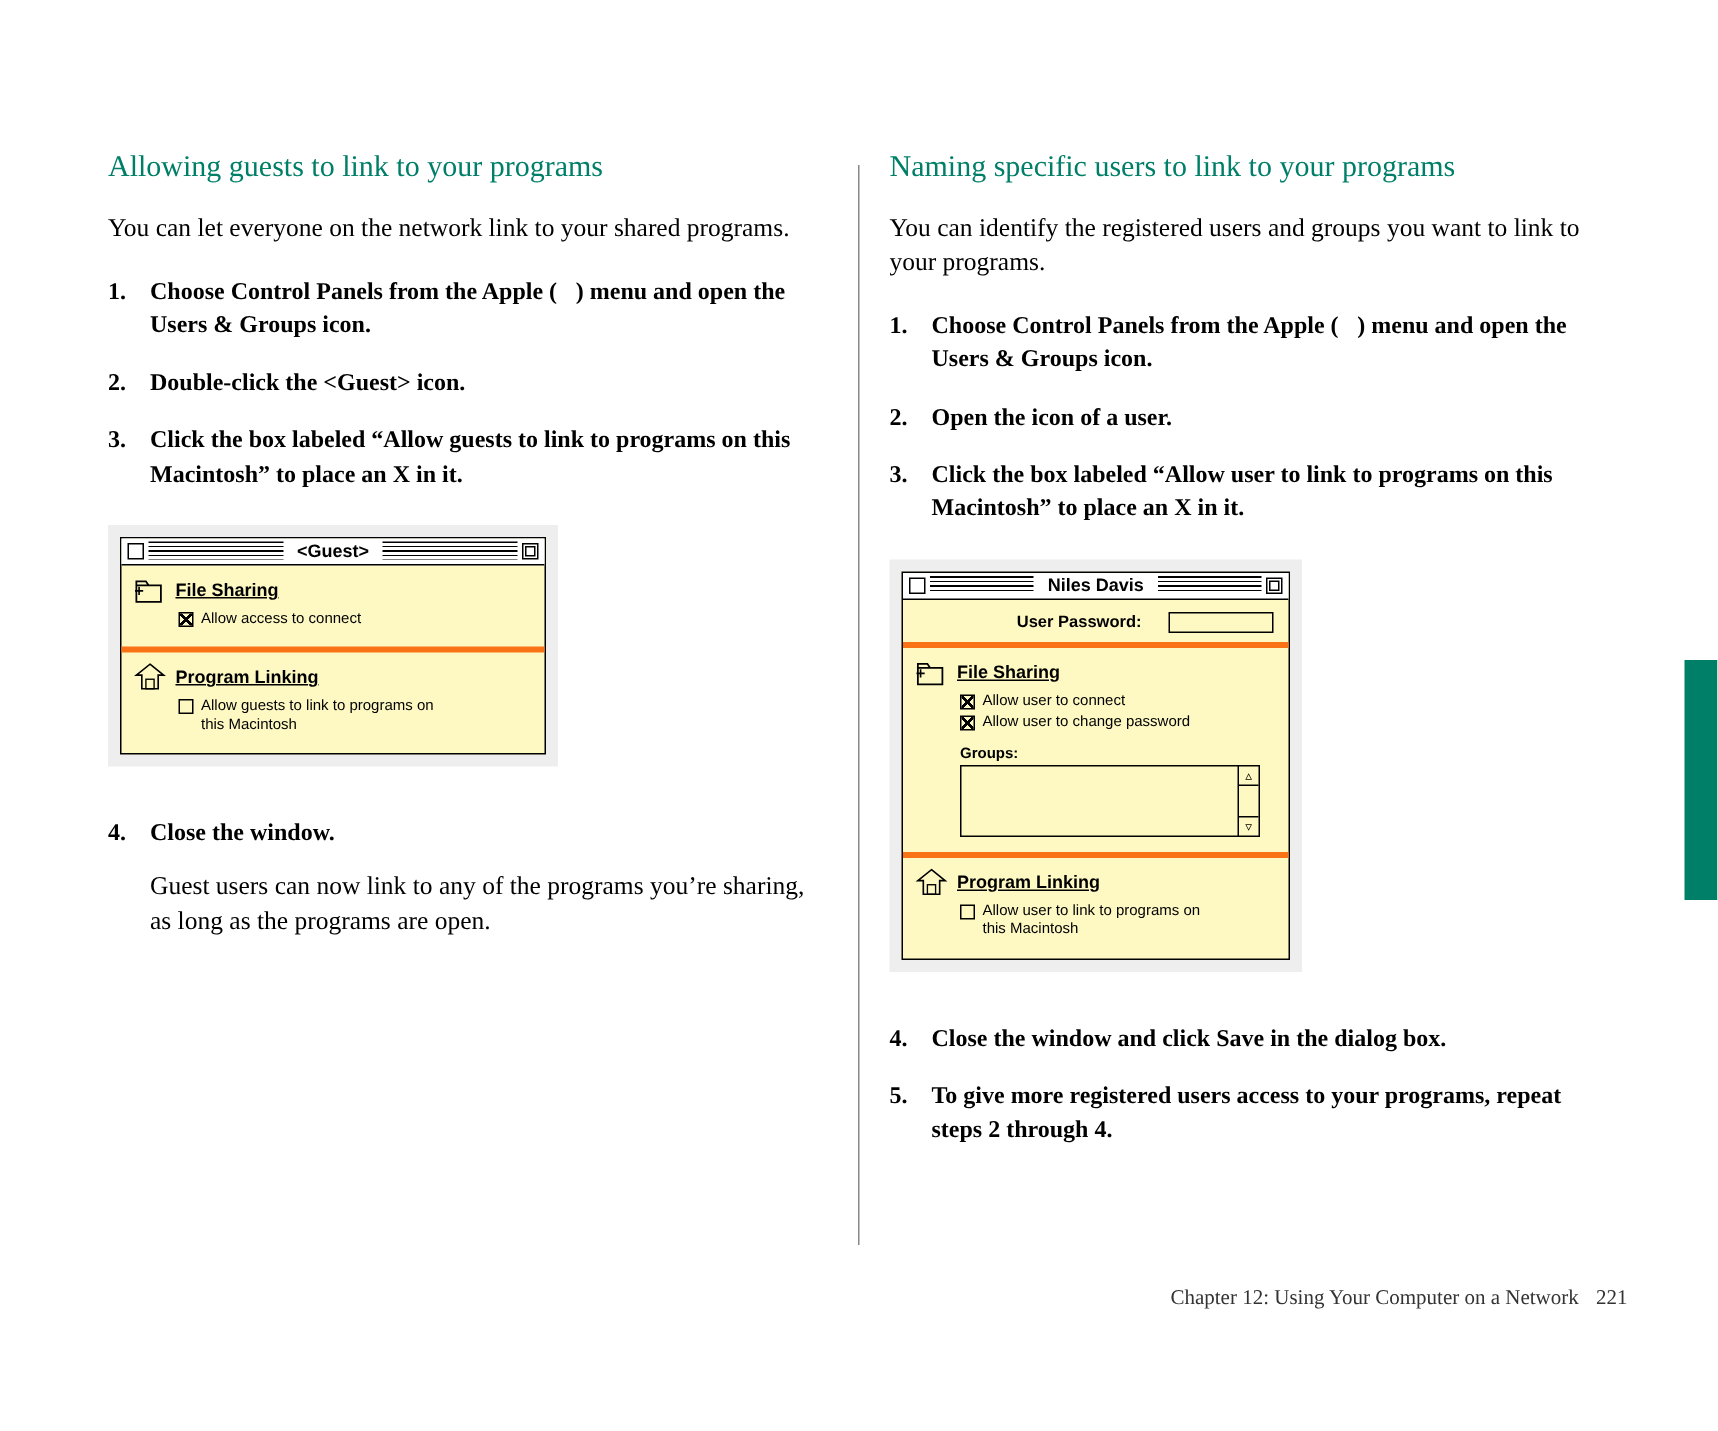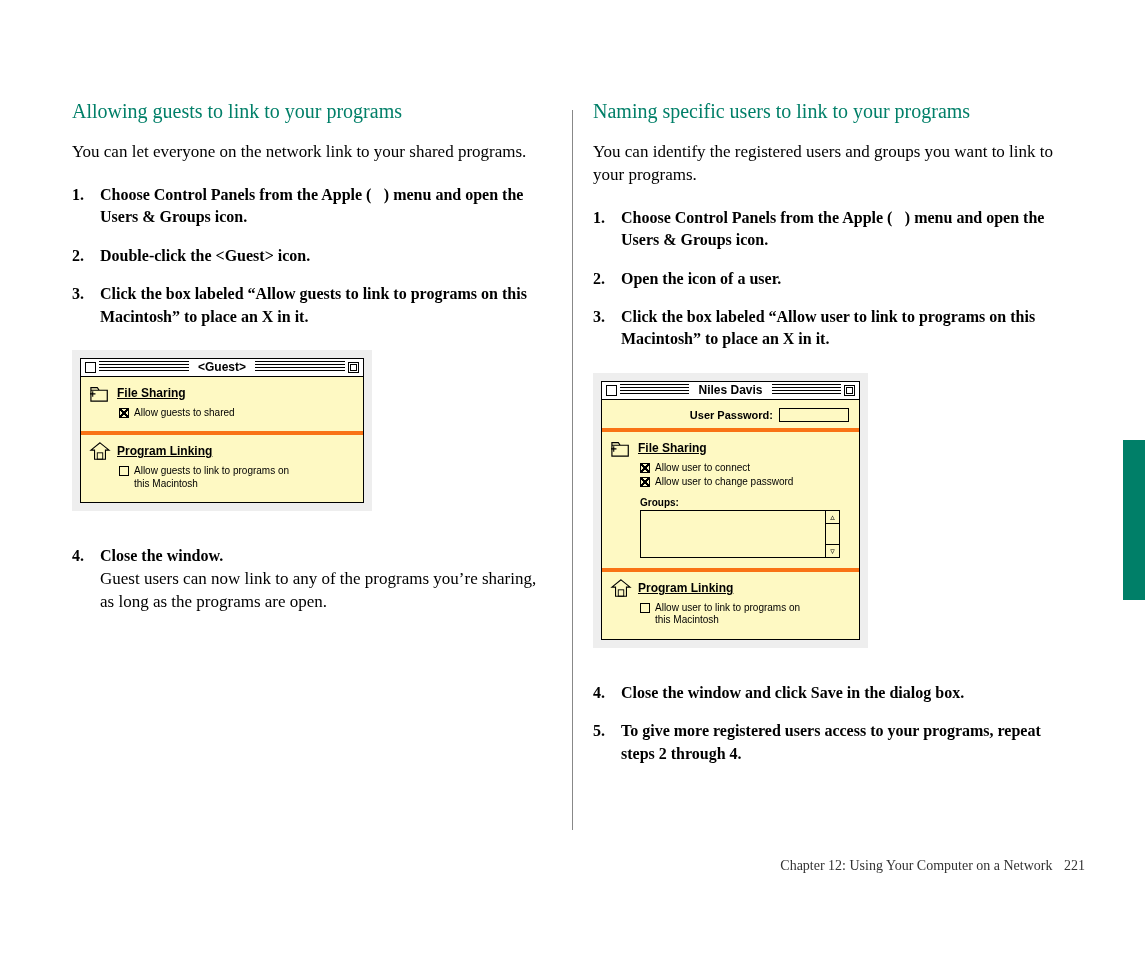--- a/index.html
+++ b/index.html
@@ -67,20 +67,21 @@
   ol.steps > li::before {
     content: counter(step) ".";
     position: absolute;
     left: 0;
     font-weight: bold;
   }
   .step-note {
     font-weight: normal;
     font-size: 17px;
     line-height: 1.35;
+    margin-top: 12px;
   }
   .apple-glyph {
     font-family: -apple-system, Georgia, serif;
   }
 
   
   .screenshot {
     background: #eee;
     padding: 8px;
     margin: 22px 0 34px 0;
@@ -182,21 +183,21 @@
     position: absolute;
     left: 0px; top: 0px; right:0; bottom:0;
     background:
       linear-gradient(45deg, transparent 42%, #000 42% 58%, transparent 58%),
       linear-gradient(-45deg, transparent 42%, #000 42% 58%, transparent 58%);
   }
   .pw-row {
     display:flex;
     justify-content:flex-end;
     align-items:center;
-    gap:6px;
+    gap:18px;
     padding: 8px 10px 6px 8px;
     font-size:11px;
     font-weight:bold;
   }
   .pw-field {
     width: 70px; height: 14px;
     border: 1px solid #000;
   }
   .groups-label {
     margin-left: 30px;
@@ -274,21 +275,21 @@
           <div class="section-row">
             <div class="section-label">
               <svg class="section-icon" viewBox="0 0 24 22">
                 <path d="M2 8 L2 20 L20 20 L20 8 Z M2 8 L2 5 L9 5 L11 8 Z" fill="none" stroke="#000" stroke-width="1.3"></path>
                 <path d="M1 12 L7 12 M4 9 L4 15" stroke="#000" stroke-width="1.2"></path>
               </svg>
               <span>File Sharing</span>
             </div>
             <div class="cb-row">
               <div class="cb checked"></div>
-              <span>Allow guests to shared</span>
+              <span>Allow access to connect</span>
             </div>
           </div>
           <div class="section-row">
             <div class="section-label">
               <svg class="section-icon" viewBox="0 0 24 22">
                 <polygon points="12,2 22,10 18,10 18,20 6,20 6,10 2,10" fill="none" stroke="#000" stroke-width="1.2"></polygon>
                 <rect x="9" y="13" width="6" height="7" fill="none" stroke="#000" stroke-width="1"></rect>
               </svg>
               <span>Program Linking</span>
             </div>

